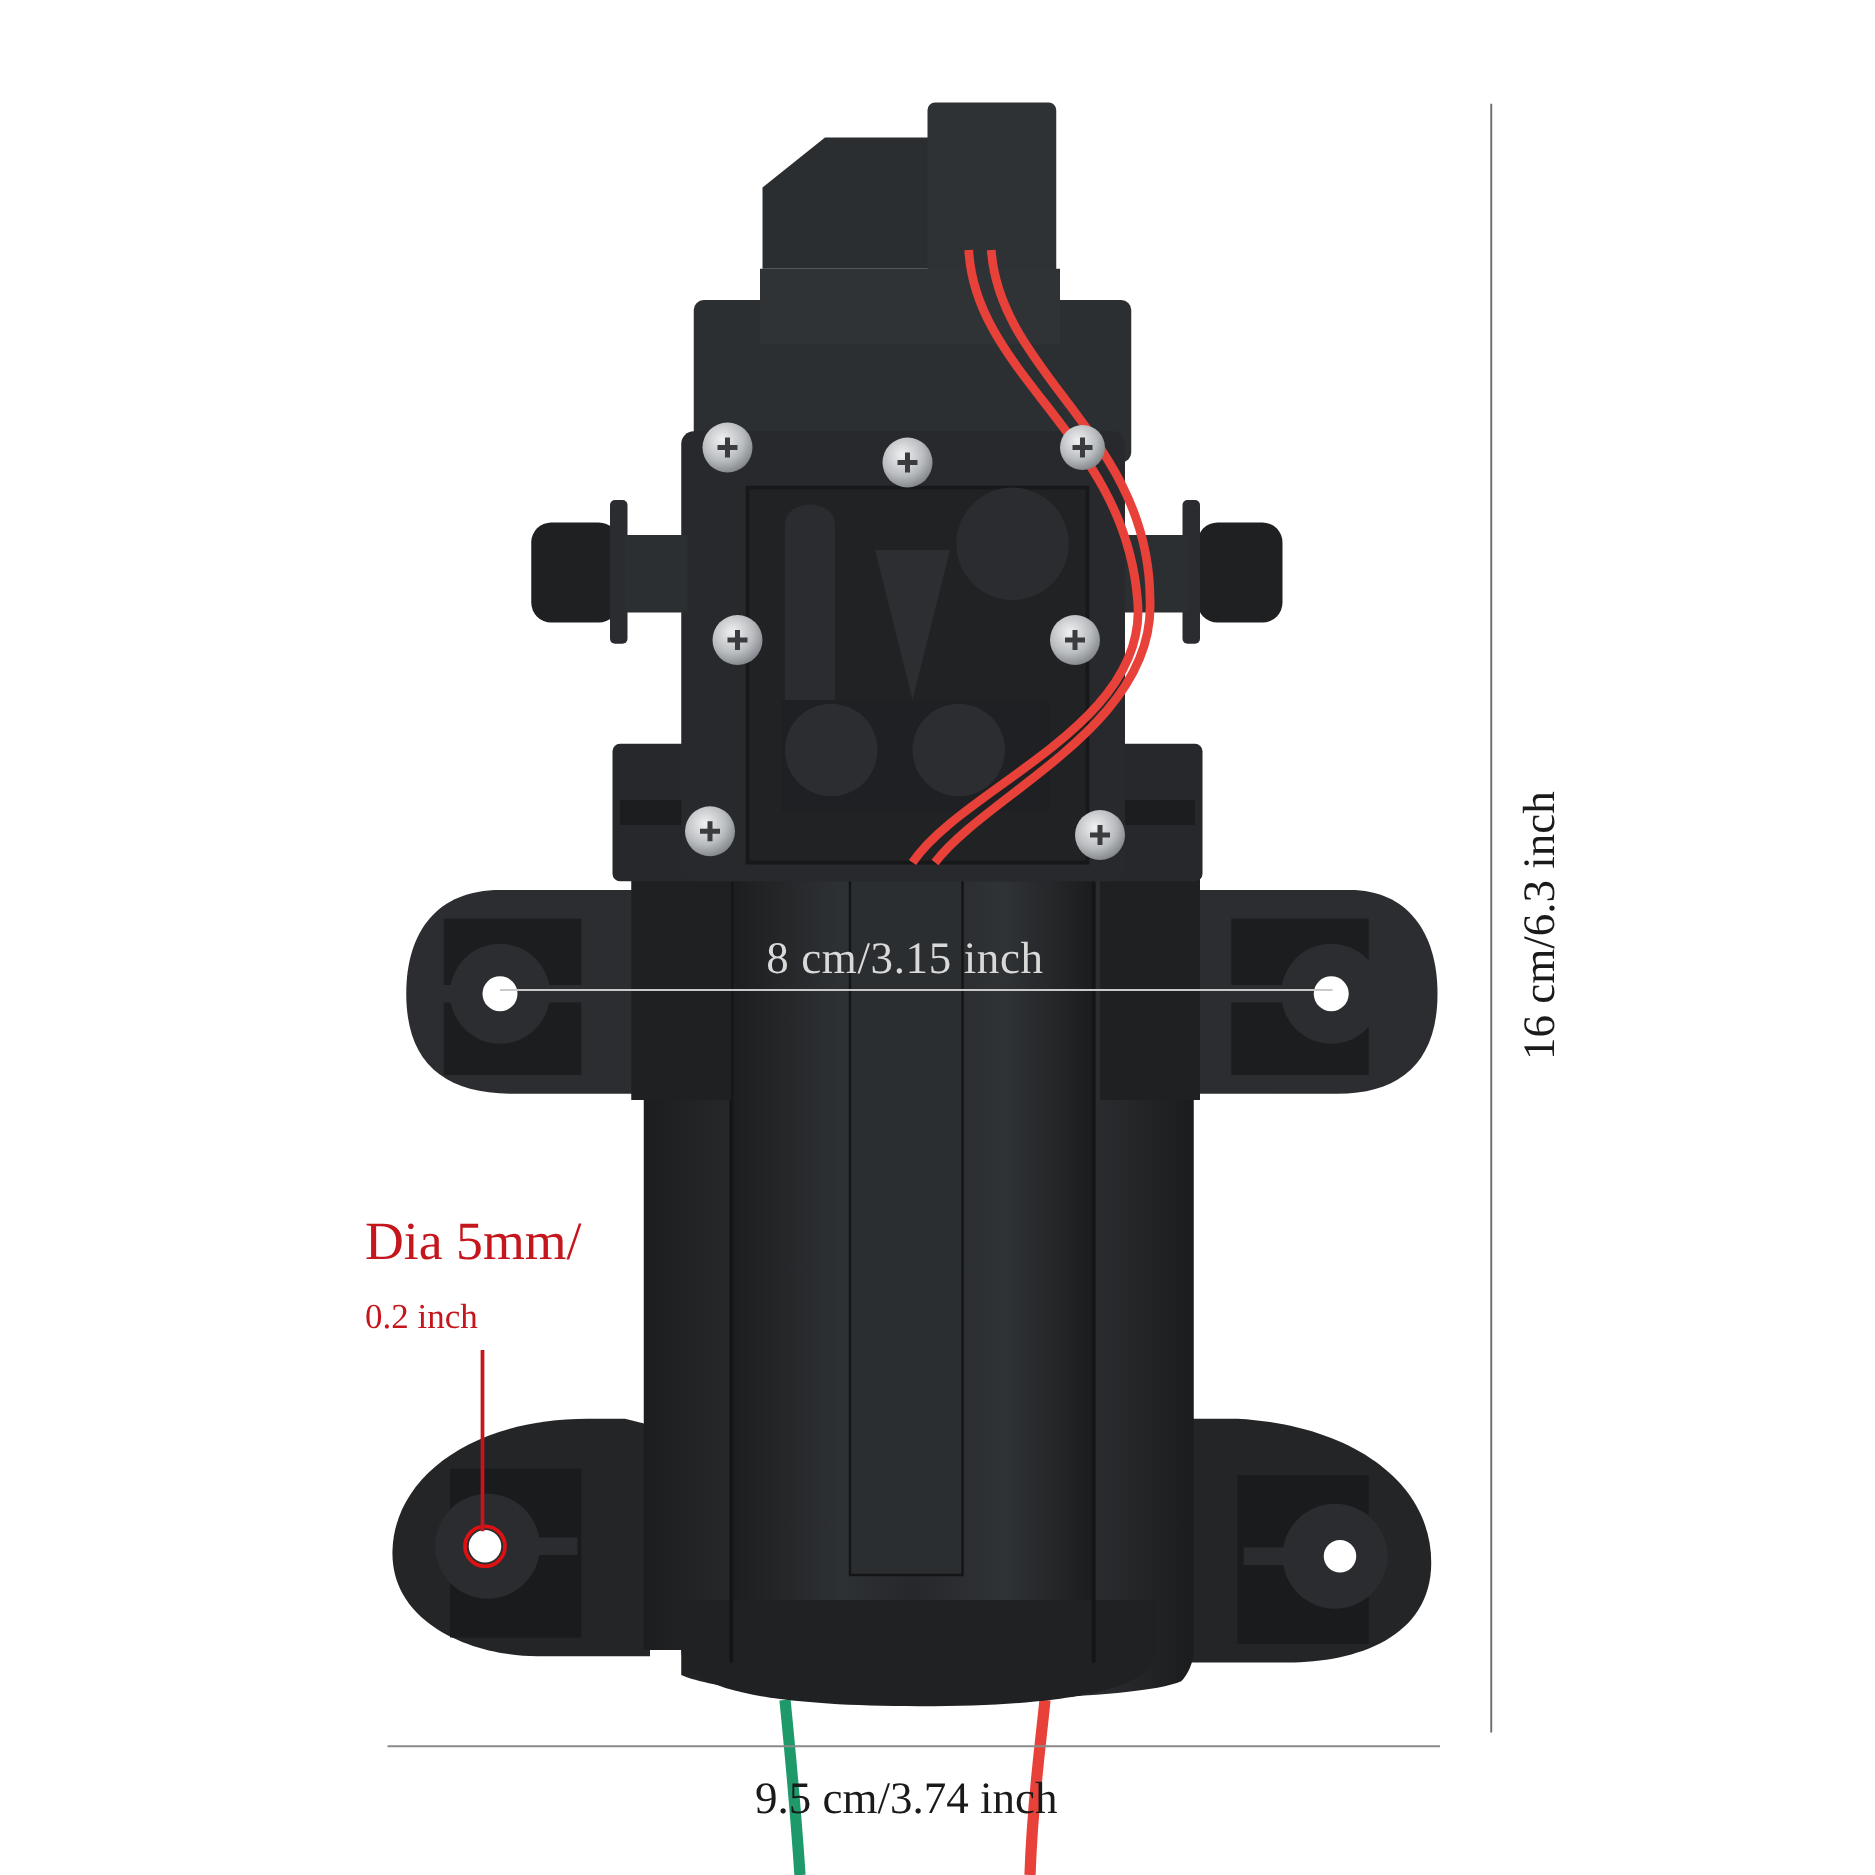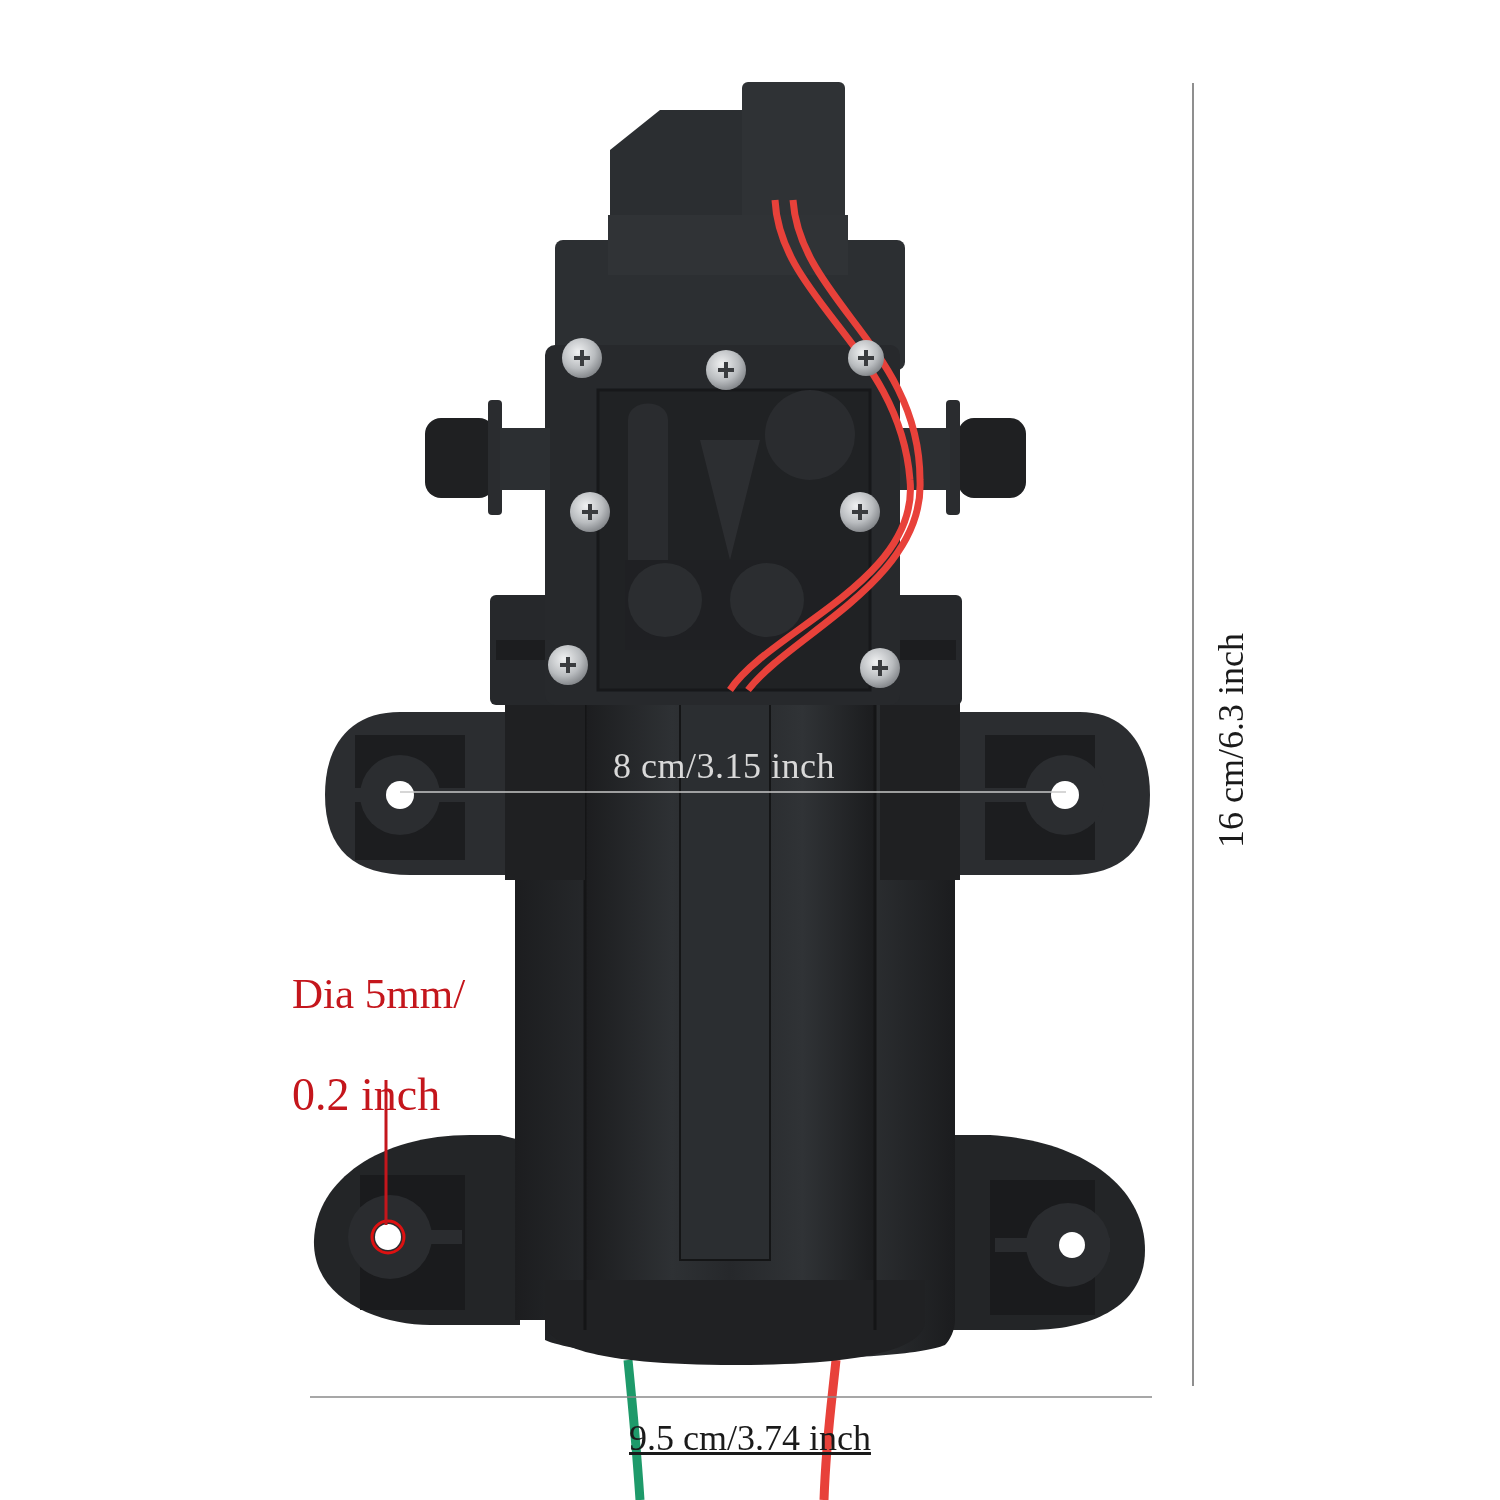--- a/index.html
+++ b/index.html
@@ -4,21 +4,21 @@
   <style>
     html, body { margin: 0; padding: 0; background: #ffffff; }
     body { width: 1500px; height: 1500px; position: relative; overflow: hidden; font-family: "Liberation Serif", "DejaVu Serif", serif; }
     .stage { position: absolute; left: 0; top: 0; width: 1500px; height: 1068px; }
     svg.product { position: absolute; left: 0; top: 0; }
     .label { position: absolute; white-space: nowrap; line-height: 1; }
     .label-width-top { left: 613px; top: 748px; font-size: 36px; color: #d9d9d9; letter-spacing: 0.5px; }
     .label-width-bottom { left: 611px; top: 1071px; font-size: 36px; color: #1a1a1a; }
     .label-height { left: 1213px; top: 848px; font-size: 36px; color: #1a1a1a; transform-origin: 0 0; transform: rotate(-90deg); }
     .label-dia-1 { left: 292px; top: 972px; font-size: 43px; color: #c4161c; }
-    .label-dia-2 { left: 292px; top: 1040px; font-size: 46px; color: #c4161c; margin-top: 32px; }
+    .label-dia-2 { left: 292px; top: 1040px; font-size: 28px; color: #c4161c; }
   </style>
 </head>
 <body>
 
 <div class="stage">
 
   <svg class="product" width="1500" height="1500" viewBox="0 0 1500 1500" xmlns="http://www.w3.org/2000/svg">
     <defs>
       <linearGradient id="bodyGrad" x1="0" x2="1" y1="0" y2="0">
         <stop offset="0" stop-color="#1c1d1f"></stop>
@@ -151,16 +151,16 @@
     <g>
       <line x1="400" y1="792" x2="1066" y2="792" stroke="#c9c9c9" stroke-width="1.5"></line>
       <line x1="1193" y1="83" x2="1193" y2="1386" stroke="#6a6a6a" stroke-width="1.5"></line>
       <line x1="310" y1="1397" x2="1152" y2="1397" stroke="#8a8a8a" stroke-width="1.5"></line>
       <line x1="386" y1="1080" x2="386" y2="1225" stroke="#c4161c" stroke-width="3"></line>
     </g>
   </svg>
 
   <div class="label label-width-top">8 cm/3.15 inch</div>
   <div class="label label-height">16 cm/6.3 inch</div>
-  <div class="label label-width-bottom" style="top:1420px; left:629px;text-decoration:underline;">9.5 cm/3.74 inch</div>
+  <div class="label label-width-bottom" style="top:1420px; left:604px;">9.5 cm/3.74 inch</div>
   <div class="label label-dia-1">Dia 5mm/</div>
   <div class="label label-dia-2">0.2 inch</div>
 </div>
 
 </body></html>

